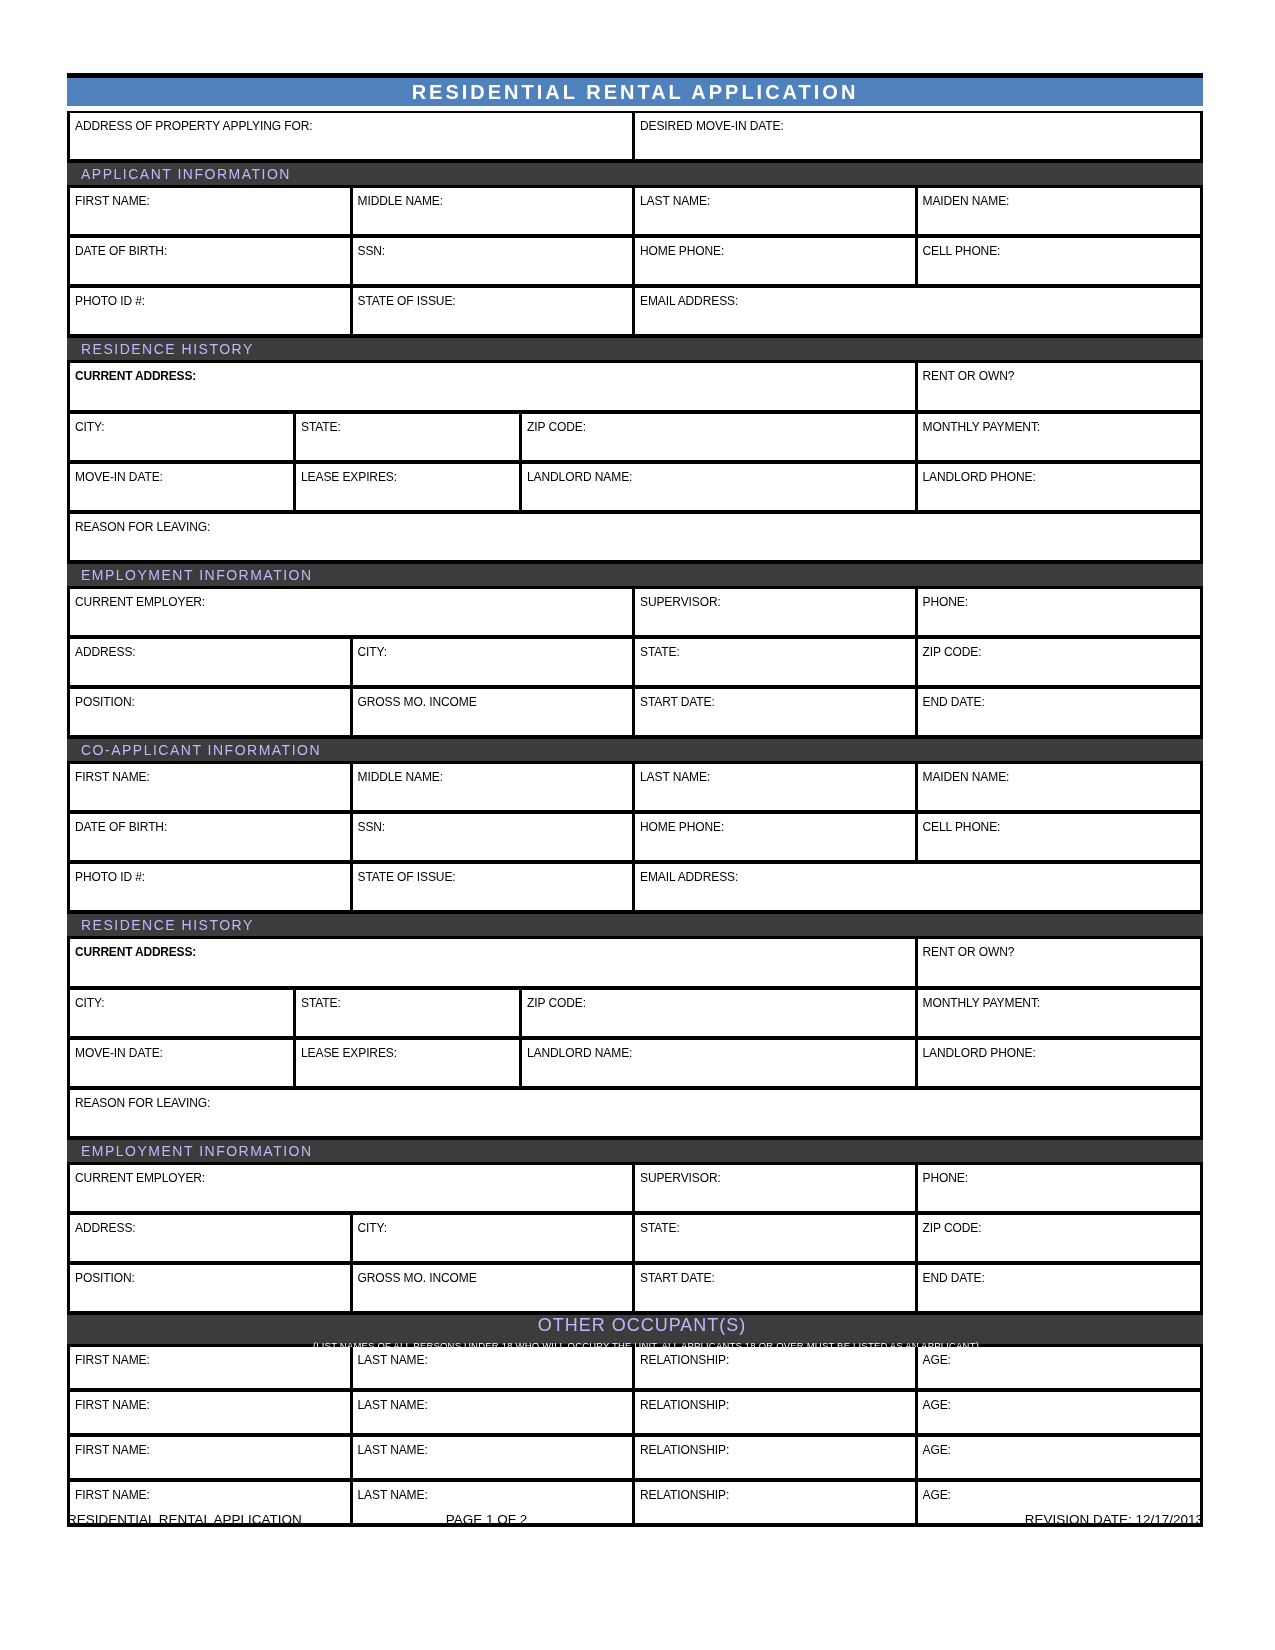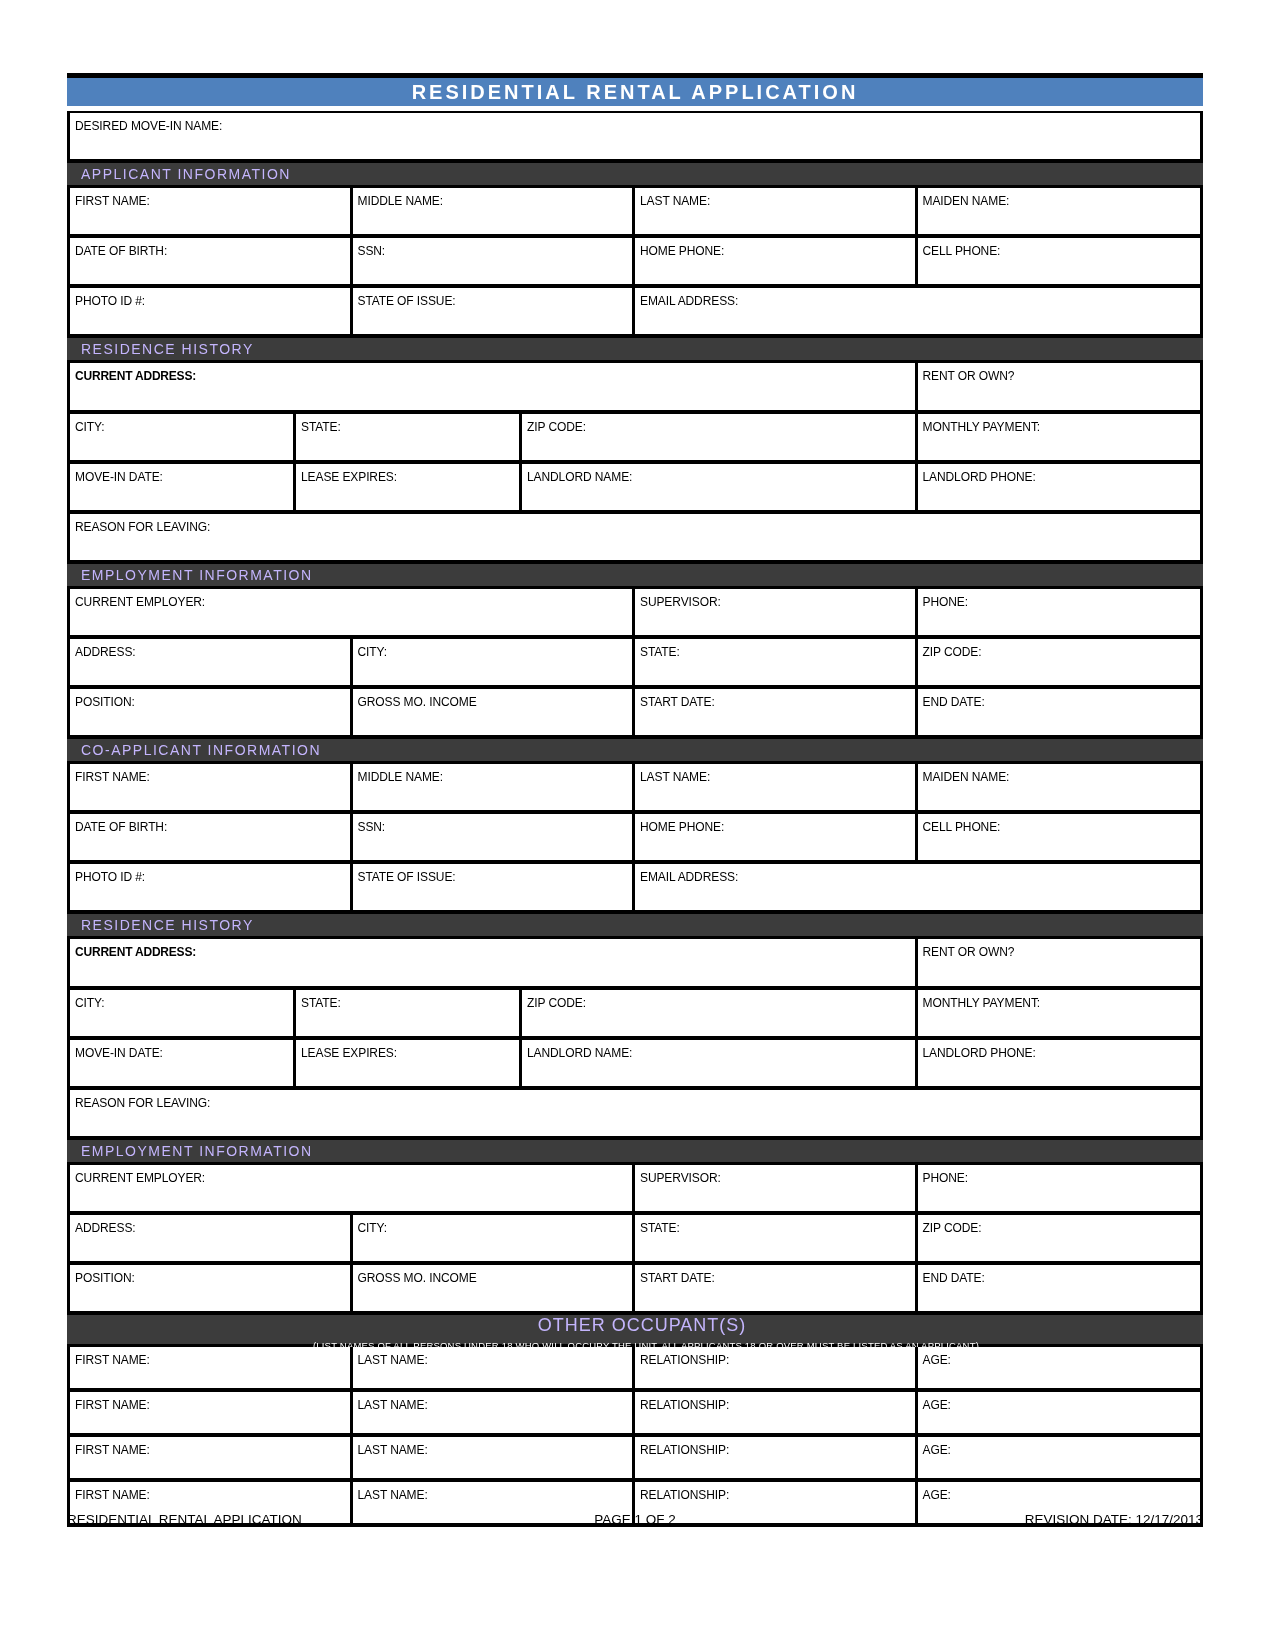--- a/index.html
+++ b/index.html
@@ -54,36 +54,37 @@
 
   .w20 { width:20%; } .w25 { width:25%; } .w35 { width:35%; }
   .w50 { width:50%; } .w75 { width:75%; } .w100 { width:100%; }
 
   .footer {
     position:absolute; left:67px; top:1512px; width:1136px;
     display:flex; align-items:baseline;
     font-size:13.5px; color:#000000;
   }
   .footer .f-left   { flex:1; text-align:left; }
-  .footer .f-center { flex:1; text-align:center; }
+  .footer .f-center { flex:1; }
   .footer .f-right  { flex:1; text-align:right; }
 </style>
 </head>
 <body>
 
 <div class="page">
   <div class="form">
 
     <div class="title-bar">
       <span>RESIDENTIAL RENTAL APPLICATION</span>
     </div>
     <div class="title-gap"></div>
 
     <div class="row h-prop bt">
-      <div class="cell w50"><span class="lbl">DESIRED MOVE-IN NAME:</span></div>
+      <div class="cell w50"><span class="lbl">ADDRESS OF PROPERTY APPLYING FOR:</span></div>
+      <div class="cell w50"><span class="lbl">DESIRED MOVE-IN DATE:</span></div>
     </div>
 
     <div class="band">
       <span>APPLICANT INFORMATION</span>
     </div>
     <div class="row h-def">
       <div class="cell w25"><span class="lbl">FIRST NAME:</span></div>
       <div class="cell w25"><span class="lbl">MIDDLE NAME:</span></div>
       <div class="cell w25"><span class="lbl">LAST NAME:</span></div>
       <div class="cell w25"><span class="lbl">MAIDEN NAME:</span></div>

